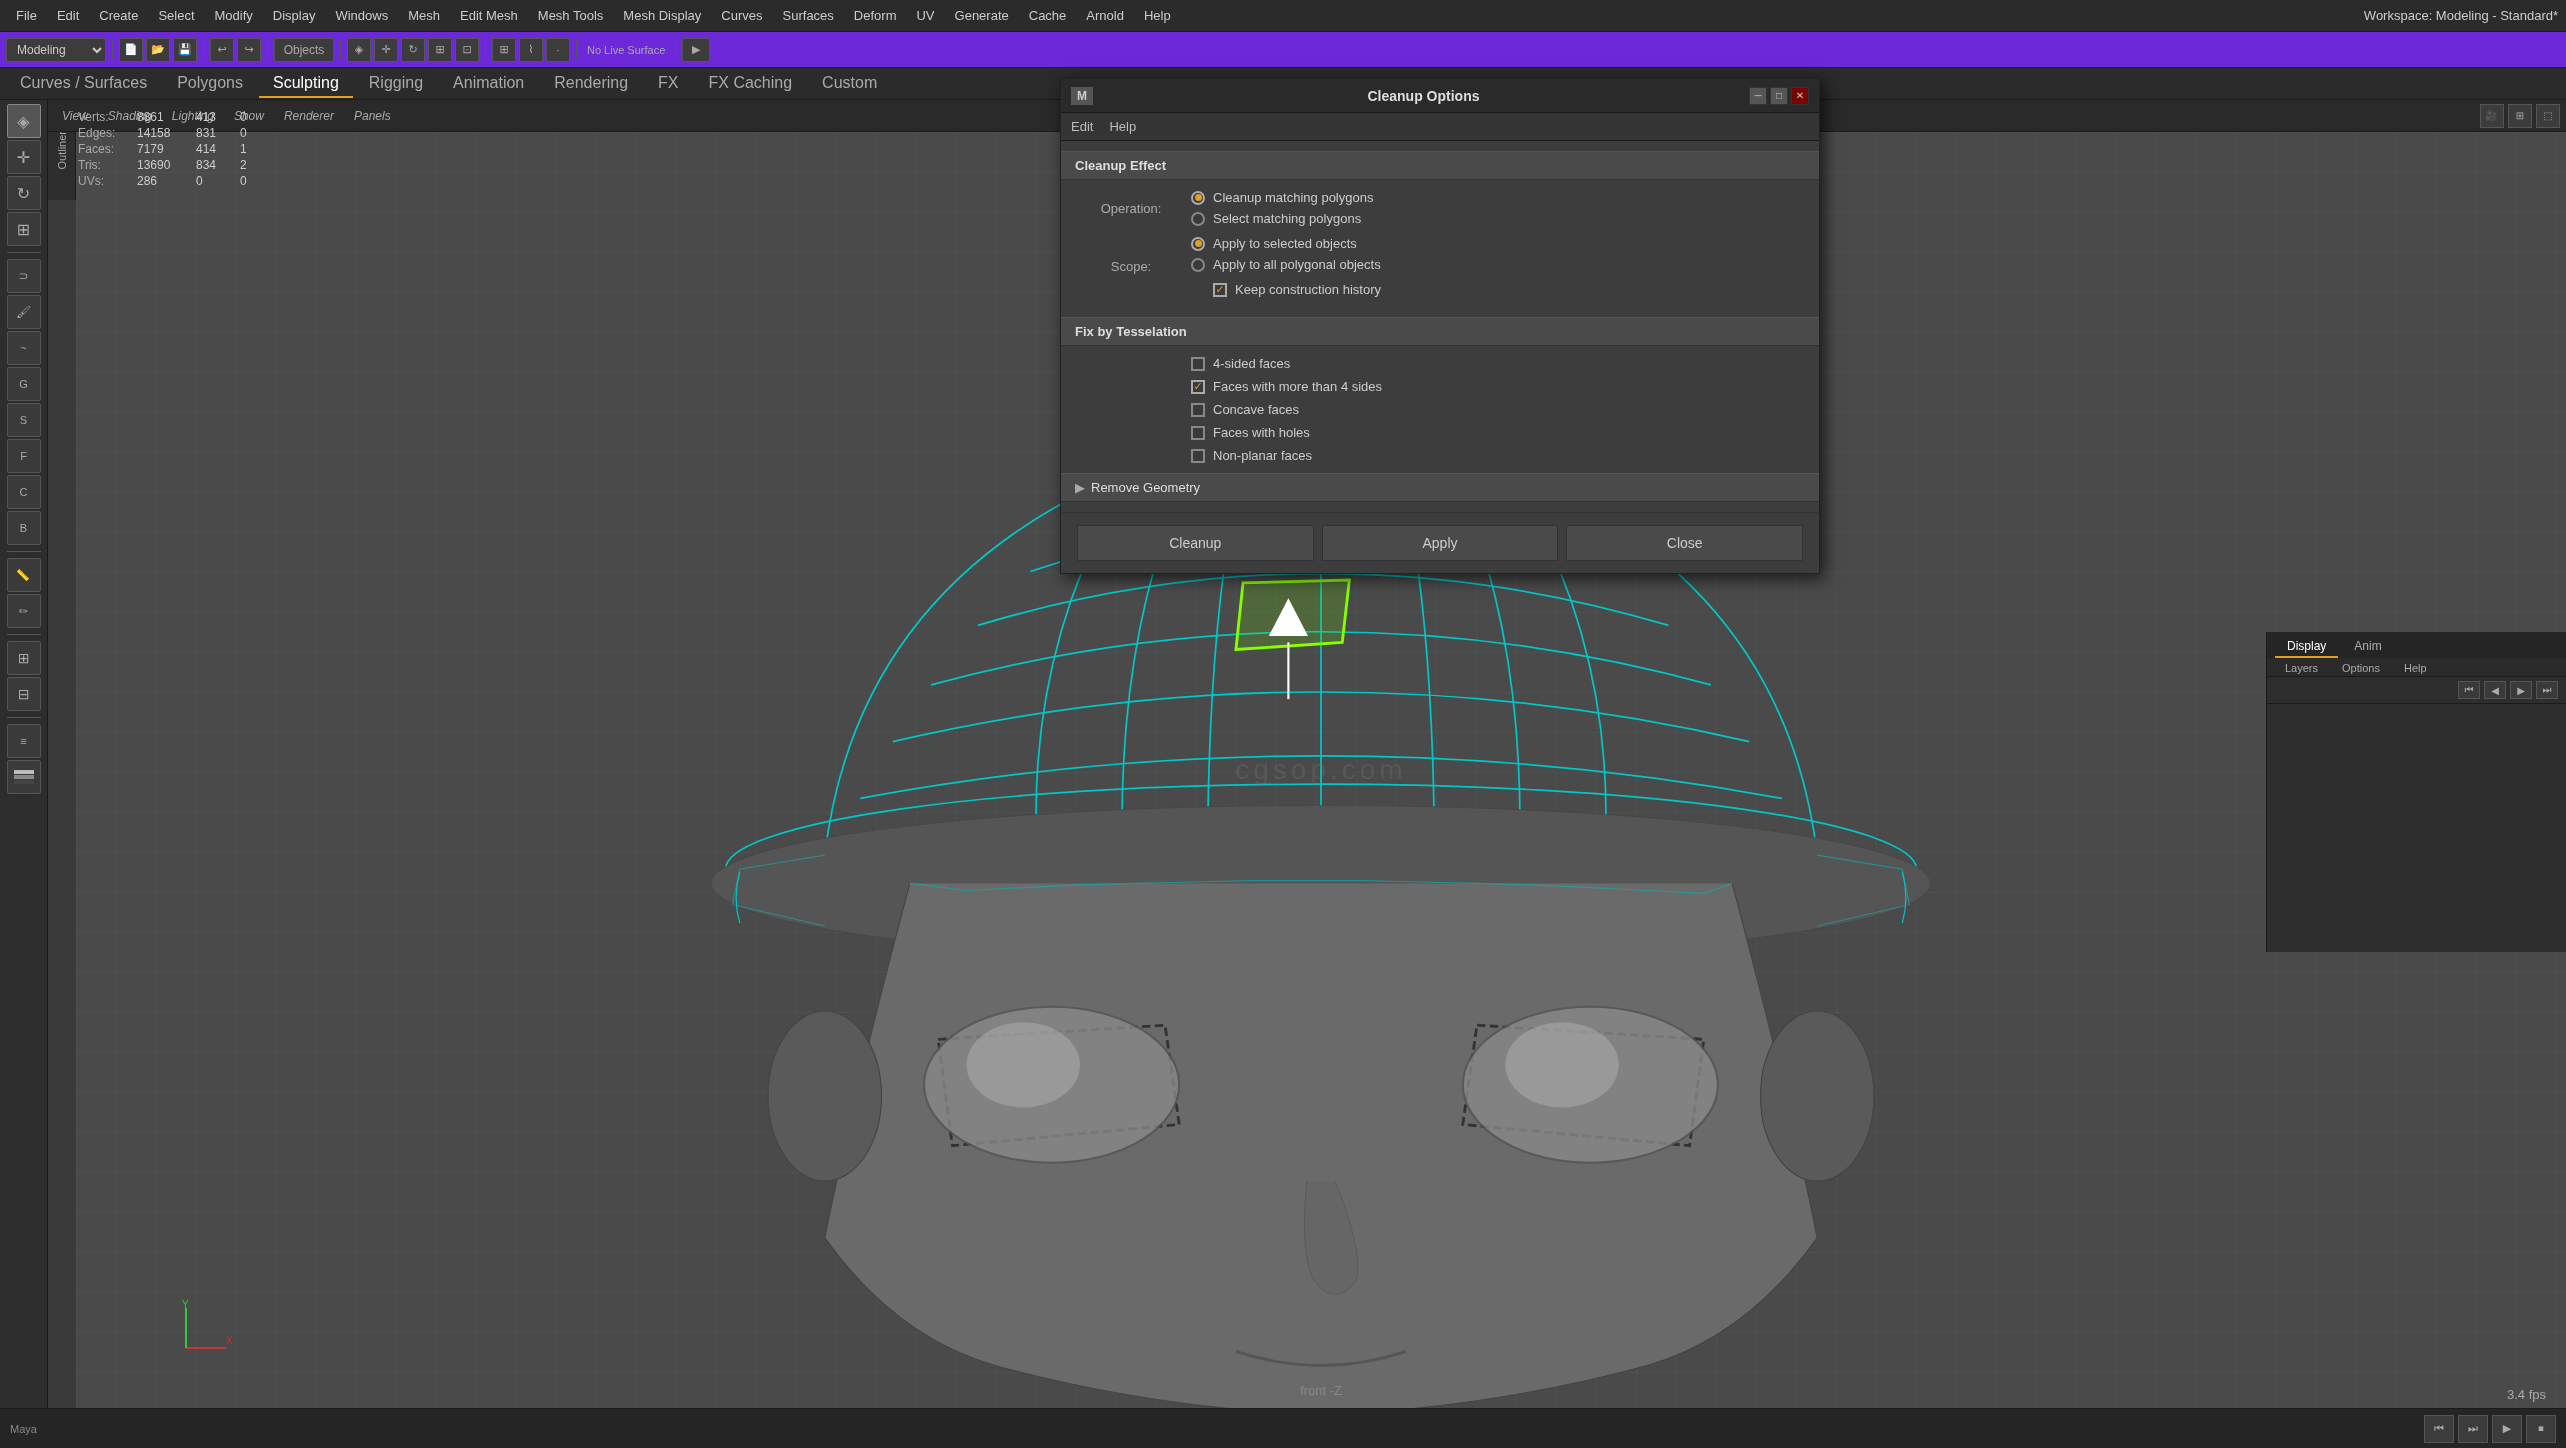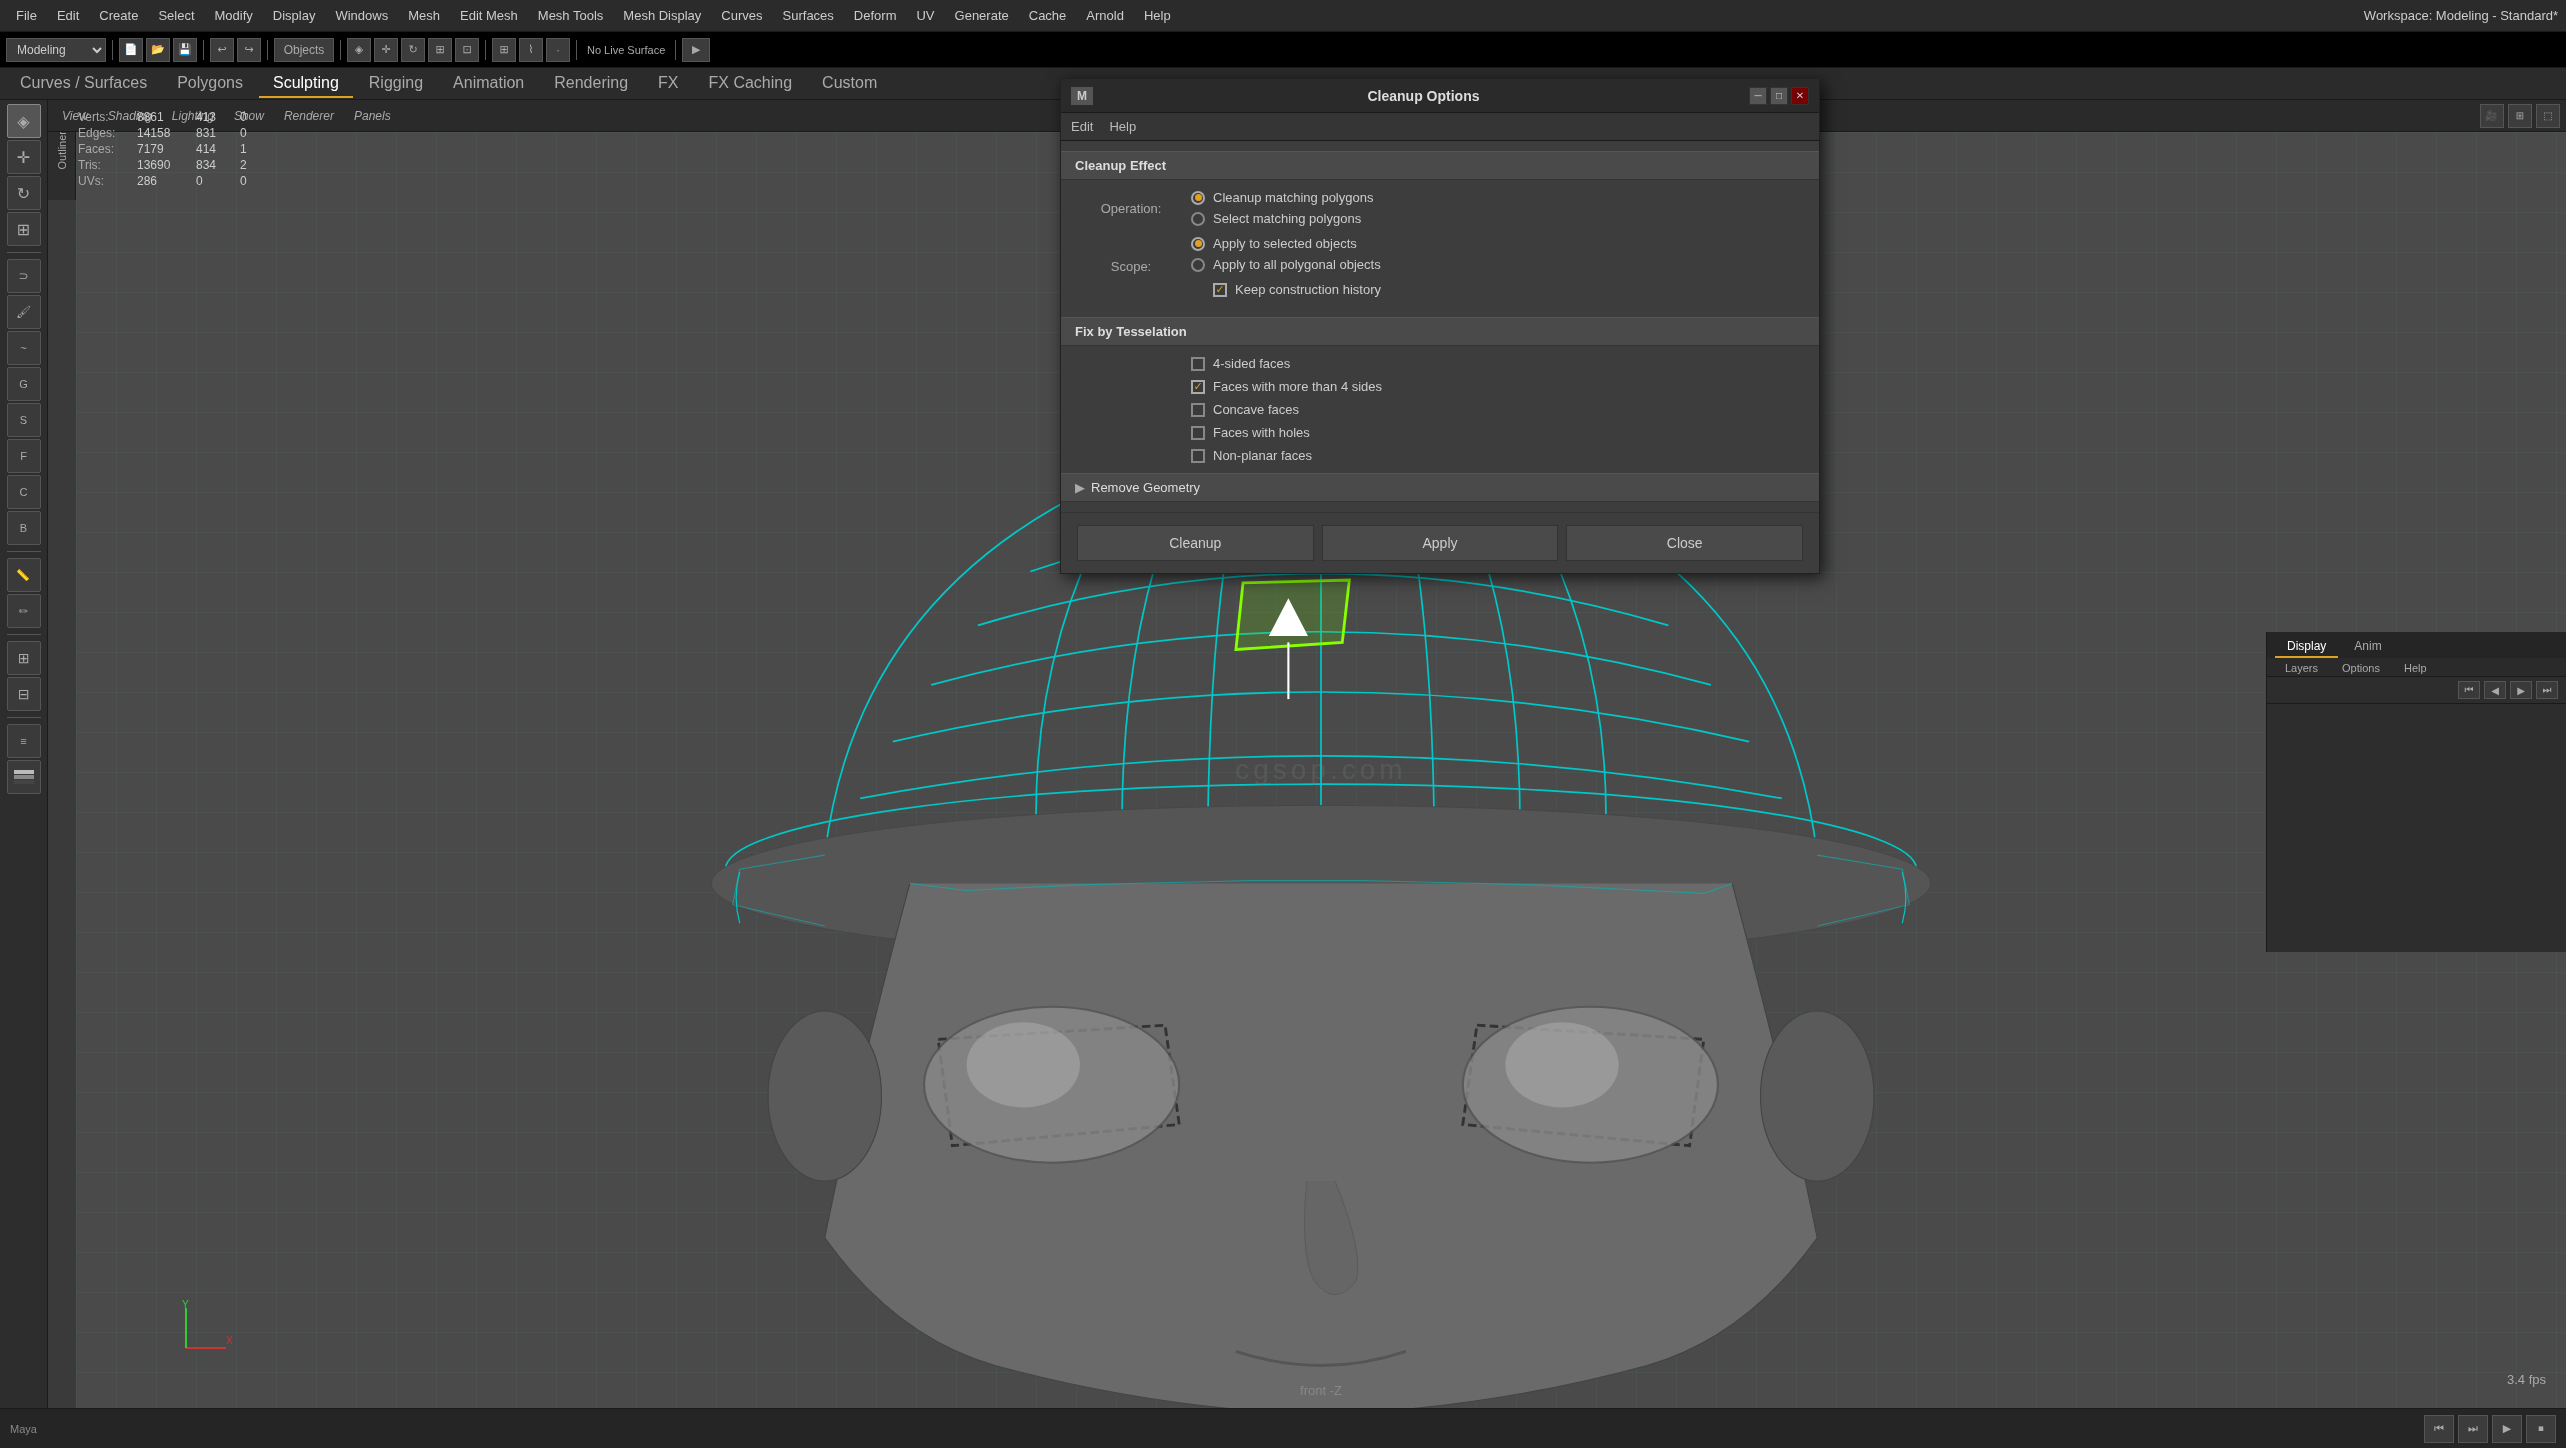--- a/index.html
+++ b/index.html
@@ -38,21 +38,21 @@
     .workspace-label {
       margin-left: auto;
       color: #cccccc;
       font-size: 13px;
     }
 
     
     #toolbar {
       width: 100%;
       height: 36px;
-      background: #000000;
+      background: #6d28d9;
       display: flex;
       align-items: center;
       padding: 0 6px;
       gap: 3px;
       border-bottom: 1px solid #1a1a1a;
       position: absolute;
       top: 32px;
       left: 0;
       z-index: 10;
     }
@@ -246,21 +246,21 @@
       bottom: 10px;
       left: 50%;
       transform: translateX(-50%);
       font-size: 13px;
       color: #888;
     }
 
     
     #fps-counter {
       position: absolute;
-      bottom: 21px;
+      bottom: 6px;
       right: 20px;
       font-size: 13px;
       color: #aaa;
     }
 
     
     #watermark {
       position: absolute;
       top: 50%;
       left: 50%;

